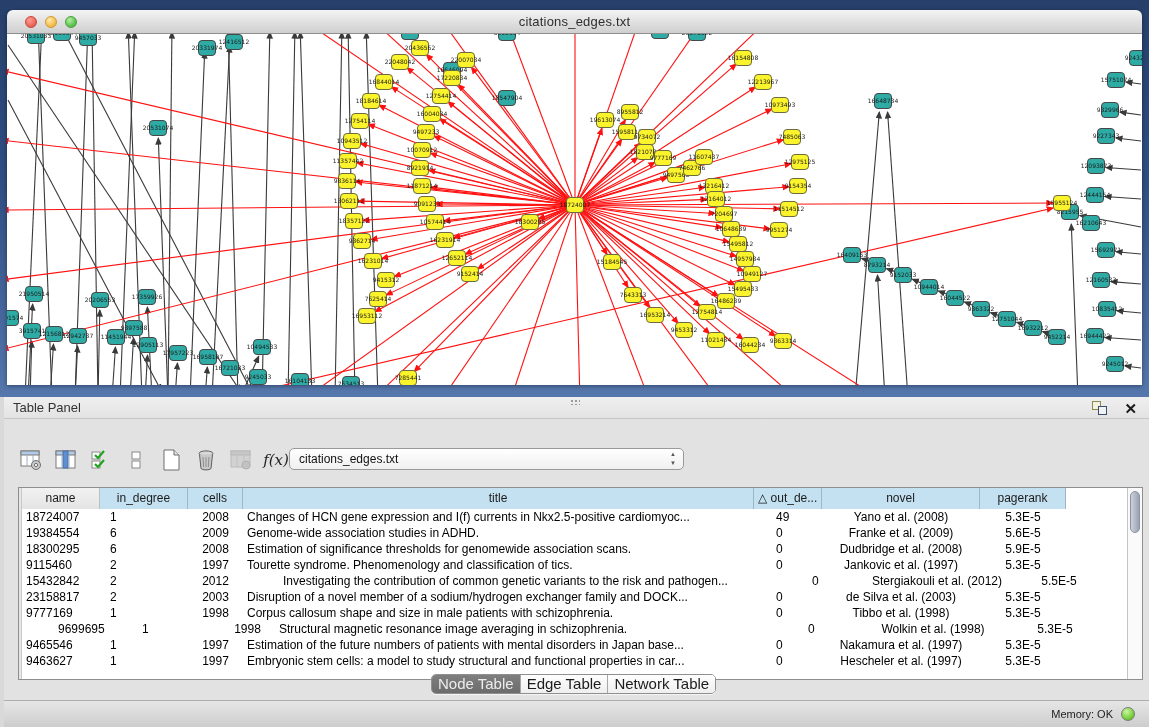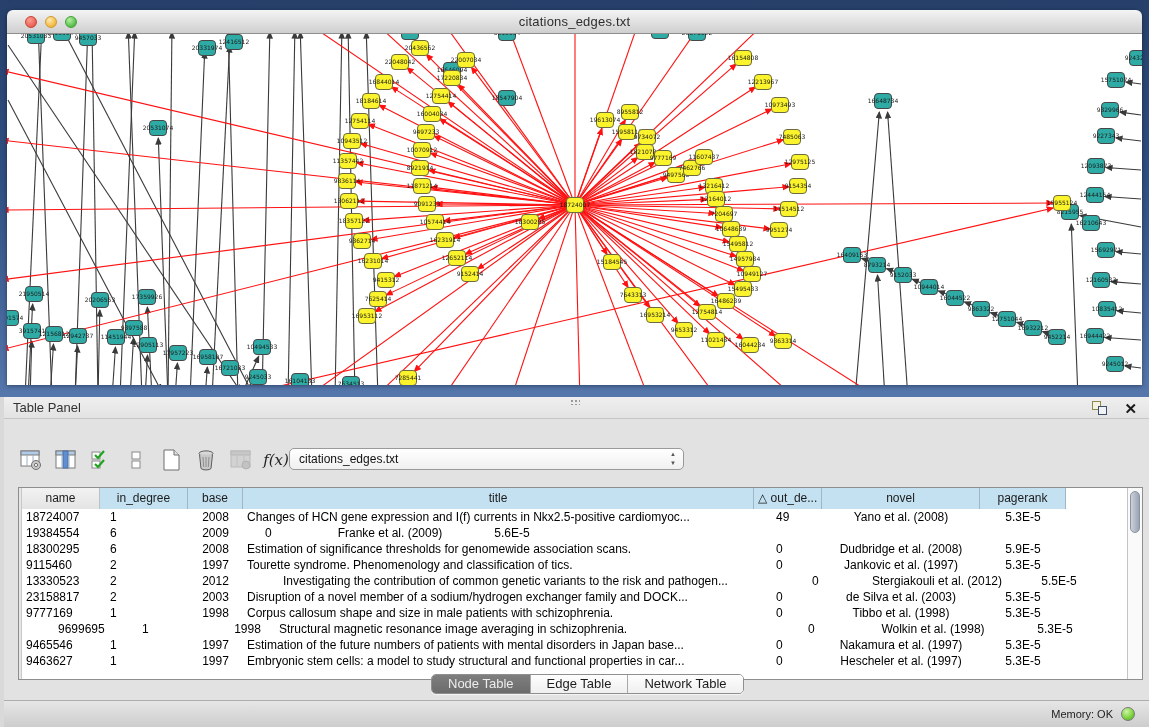--- a/index.html
+++ b/index.html
@@ -61,21 +61,21 @@
   .tr { display:flex; height:16px; }
   .td { font-size:12px; color:#000; line-height:16px; white-space:nowrap; overflow:hidden; }
   .a-center { text-align:center; }
   .vscroll { width:15px; background:#FAFAFA; border-left:1px solid #C4C4C4; position:relative;}
   .vthumb { position:absolute; left:2px; right:2px; top:3px; height:42px; border-radius:6px;
     background:linear-gradient(90deg,#CDD2DA,#9AA3B2); border:1px solid #8A93A3; }
 
   .tabs { position:absolute; left:427px; top:277px; height:20px; display:flex;
     border:1px solid #8F8F8F; border-radius:5px; overflow:hidden;
     box-shadow:0 1px 1px rgba(255,255,255,.7), inset 0 0 0 0 #fff; }
-  .tab { height:18px; line-height:18px; font-size:13px; padding:0 16px; color:#1C1C1C;
+  .tab { height:18px; line-height:18px; font-size:15px; padding:0 6px; color:#1C1C1C;
     background:linear-gradient(#FEFEFE,#EFEFEF); border-right:1px solid #A8A8A8; }
   .tab:last-child { border-right:none; }
   .tab.active { background:linear-gradient(#7E7E7E,#6C6C6C); color:#EDEDED; }
 
   .statusbar { position:absolute; left:0; top:303px; width:100%; height:27px;
     background:linear-gradient(#E6E6E6,#CDCDCD); border-top:1px solid #ADADAD; }
   .mem { position:absolute; right:40px; top:7px; font-size:11px; color:#222; }
   .memdot { position:absolute; right:18px; top:6px; width:14px; height:14px; border-radius:50%;
     background:radial-gradient(circle at 38% 30%,#CFF3A8,#7ED53F 55%,#4EA822); border:1px solid #7A7A7A; }
 </style>
@@ -564,41 +564,42 @@
     <span>citations_edges.txt</span>
     <div class="sel-arrows">▲<br>▼</div>
   </div>
 
   <div class="tbl">
     <div class="rowstrip"></div>
     <div class="tbl-main">
       <div class="thead">
           <div class="th" style="width: 78px;">name</div>
           <div class="th blue" style="width: 88px;">in_degree</div>
-          <div class="th blue" style="width: 55px;">base</div>
+          <div class="th blue" style="width: 55px;">cells</div>
           <div class="th blue" style="width: 511px;">title</div>
           <div class="th blue sorted" style="width: 68px;">△ out_de...</div>
           <div class="th blue" style="width: 158px;">novel</div>
           <div class="th blue" style="width: 86px;">pagerank</div>
           <div class="th-filler"></div>
         </div>
       <div id="tbody">
           <div class="tr">
             <div class="td a-left" style="width: 78px; padding-left: 4px;">18724007</div>
             <div class="td a-left" style="width: 88px; padding-left: 10px;">1</div>
             <div class="td a-center" style="width: 55px;">2008</div>
             <div class="td a-left" style="width: 511px; padding-left: 4px;">Changes of HCN gene expression and I(f) currents in Nkx2.5-positive cardiomyoc...</div>
             <div class="td a-left" style="width: 68px; padding-left: 22px;">49</div>
             <div class="td a-center" style="width: 158px;">Yano et al. (2008)</div>
             <div class="td a-center" style="width: 86px;">5.3E-5</div>
           </div>
           <div class="tr">
             <div class="td a-left" style="width: 78px; padding-left: 4px;">19384554</div>
             <div class="td a-left" style="width: 88px; padding-left: 10px;">6</div>
             <div class="td a-center" style="width: 55px;">2009</div>
+            <div class="td a-left" style="width: 511px; padding-left: 4px;">Genome-wide association studies in ADHD.</div>
             <div class="td a-left" style="width: 68px; padding-left: 22px;">0</div>
             <div class="td a-center" style="width: 158px;">Franke et al. (2009)</div>
             <div class="td a-center" style="width: 86px;">5.6E-5</div>
           </div>
           <div class="tr">
             <div class="td a-left" style="width: 78px; padding-left: 4px;">18300295</div>
             <div class="td a-left" style="width: 88px; padding-left: 10px;">6</div>
             <div class="td a-center" style="width: 55px;">2008</div>
             <div class="td a-left" style="width: 511px; padding-left: 4px;">Estimation of significance thresholds for genomewide association scans.</div>
             <div class="td a-left" style="width: 68px; padding-left: 22px;">0</div>
@@ -608,21 +609,21 @@
           <div class="tr">
             <div class="td a-left" style="width: 78px; padding-left: 4px;">9115460</div>
             <div class="td a-left" style="width: 88px; padding-left: 10px;">2</div>
             <div class="td a-center" style="width: 55px;">1997</div>
             <div class="td a-left" style="width: 511px; padding-left: 4px;">Tourette syndrome. Phenomenology and classification of tics.</div>
             <div class="td a-left" style="width: 68px; padding-left: 22px;">0</div>
             <div class="td a-center" style="width: 158px;">Jankovic et al. (1997)</div>
             <div class="td a-center" style="width: 86px;">5.3E-5</div>
           </div>
           <div class="tr">
-            <div class="td a-left" style="width: 78px; padding-left: 4px;">13330523</div>
+            <div class="td a-left" style="width: 78px; padding-left: 4px;">15432842</div>
             <div class="td a-left" style="width: 88px; padding-left: 10px;">2</div>
             <div class="td a-center" style="width: 55px;">2012</div>
             <div class="td a-left" style="width: 511px; padding-left: 4px; margin-left: 36px;">Investigating the contribution of common genetic variants to the risk and pathogen...</div>
             <div class="td a-left" style="width: 68px; padding-left: 22px;">0</div>
             <div class="td a-center" style="width: 158px;">Stergiakouli et al. (2012)</div>
             <div class="td a-center" style="width: 86px;">5.5E-5</div>
           </div>
           <div class="tr">
             <div class="td a-left" style="width: 78px; padding-left: 4px;">23158817</div>
             <div class="td a-left" style="width: 88px; padding-left: 10px;">2</div>

